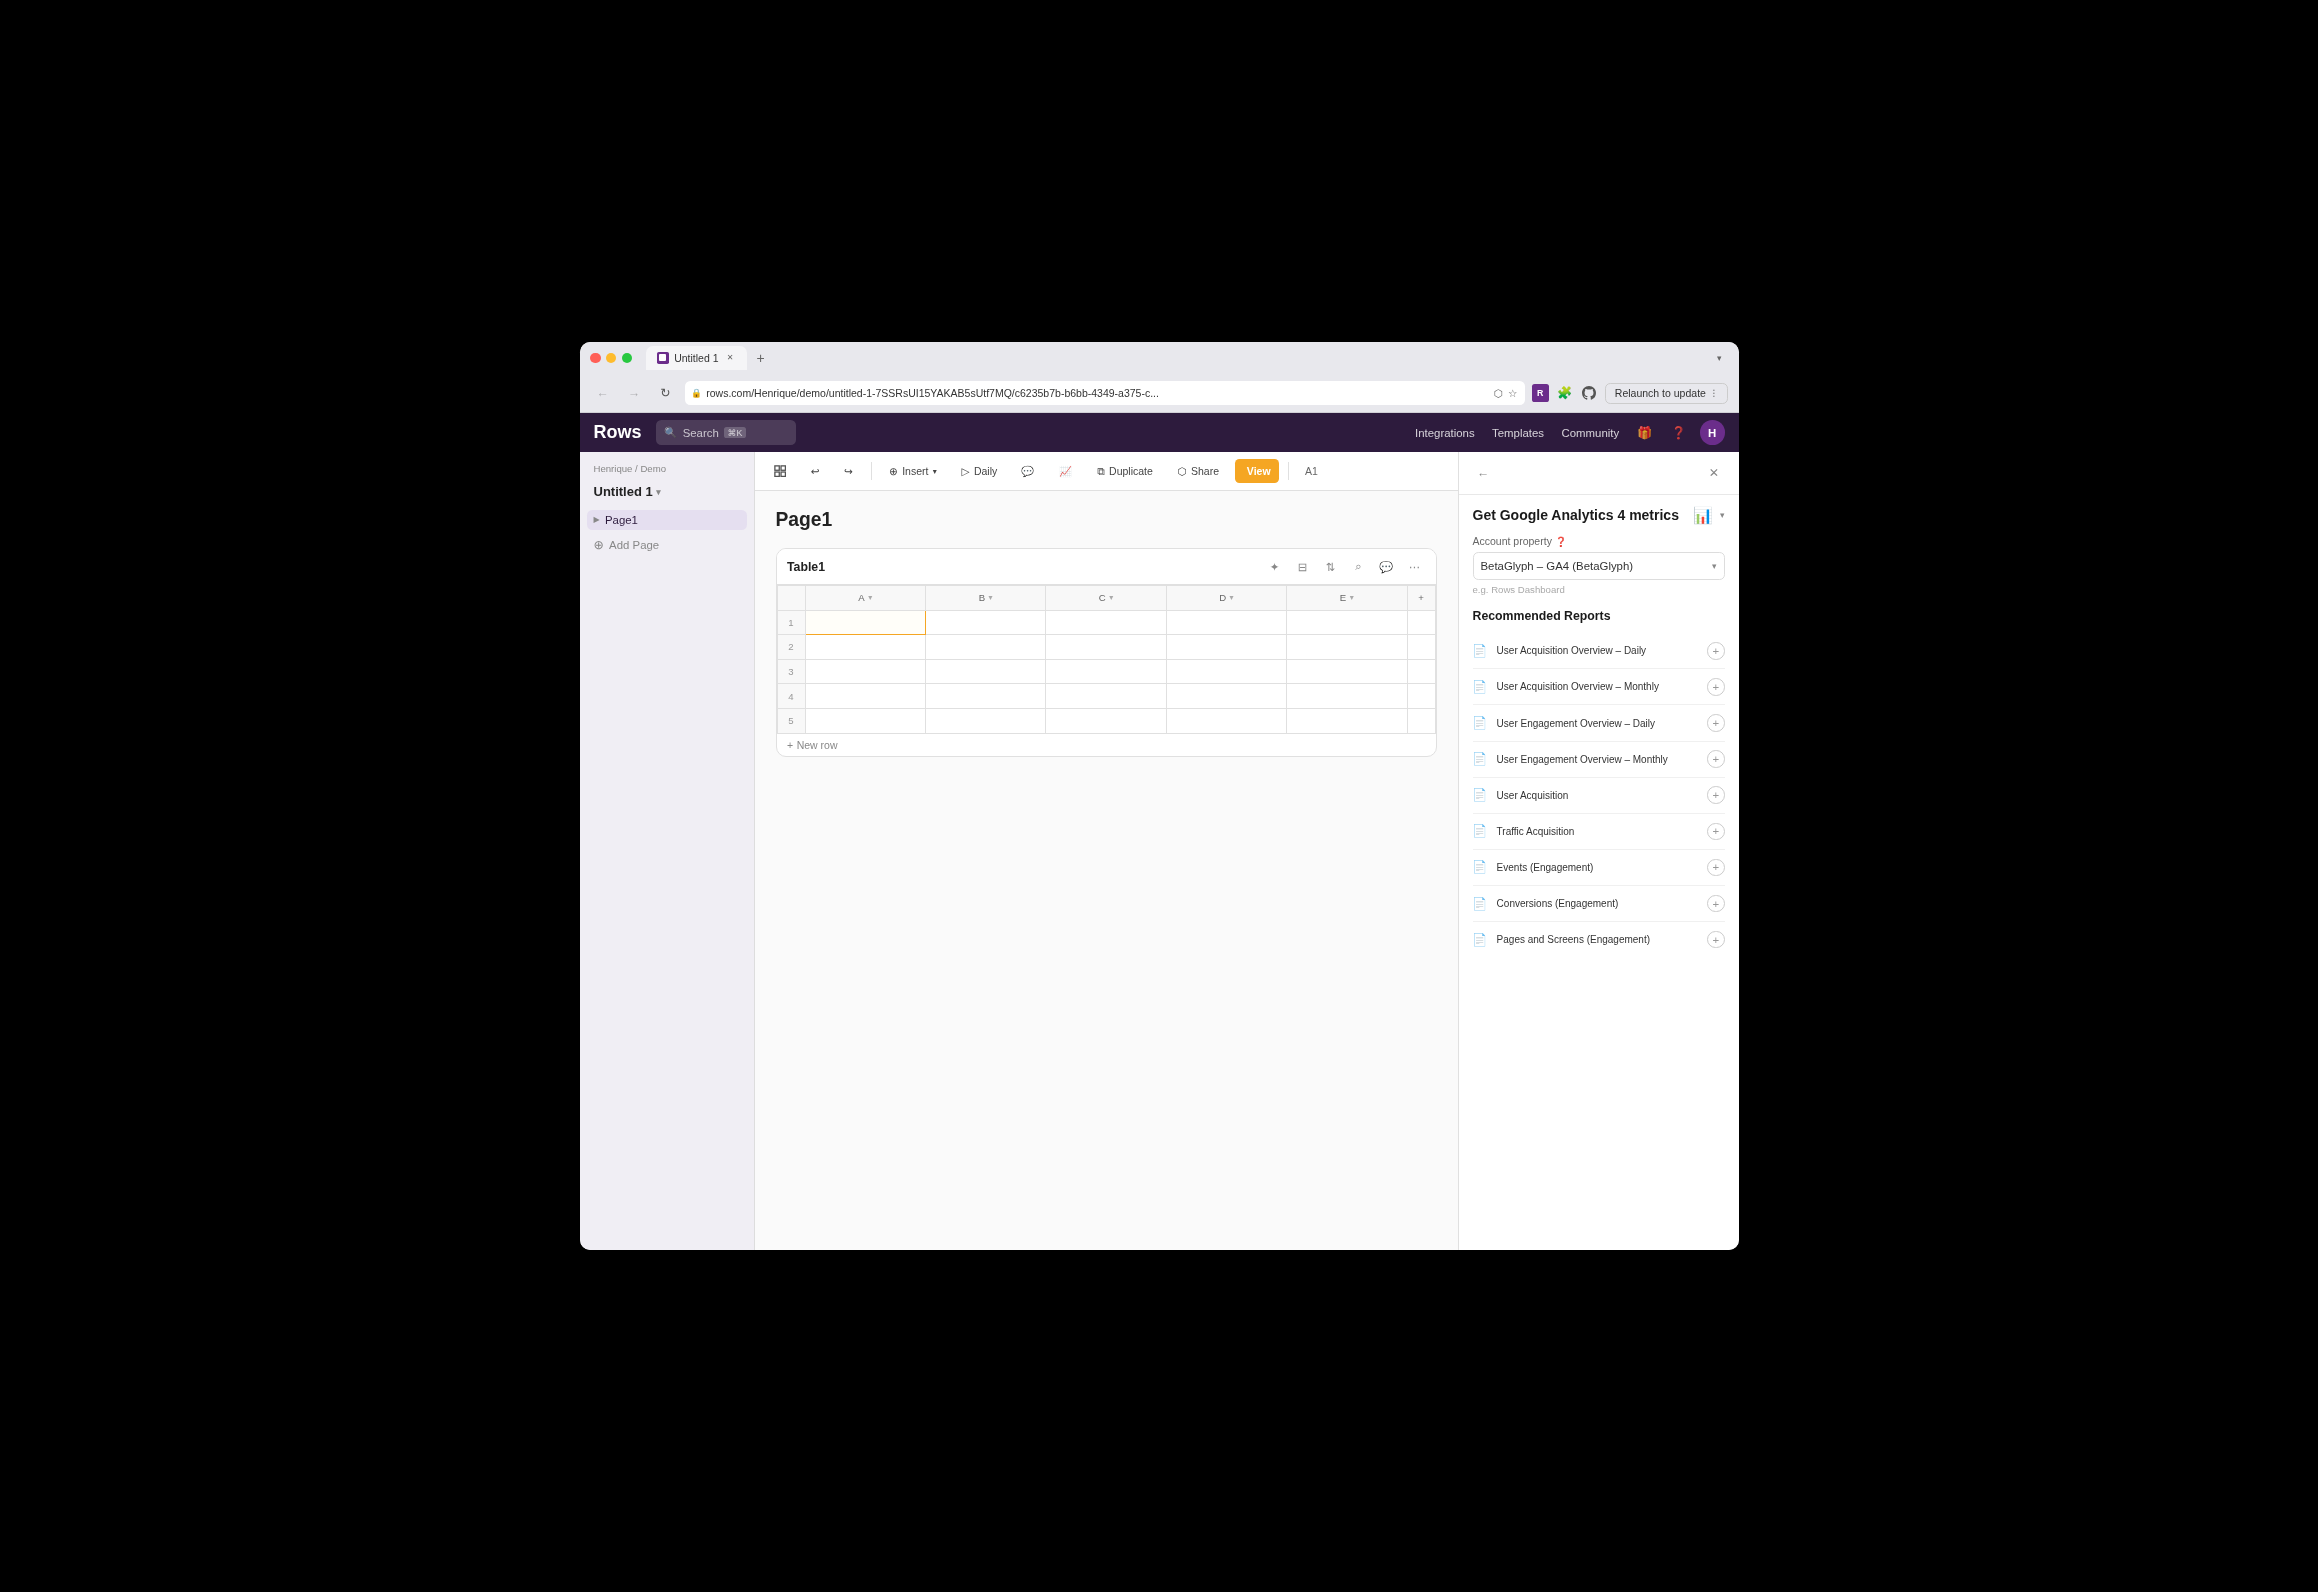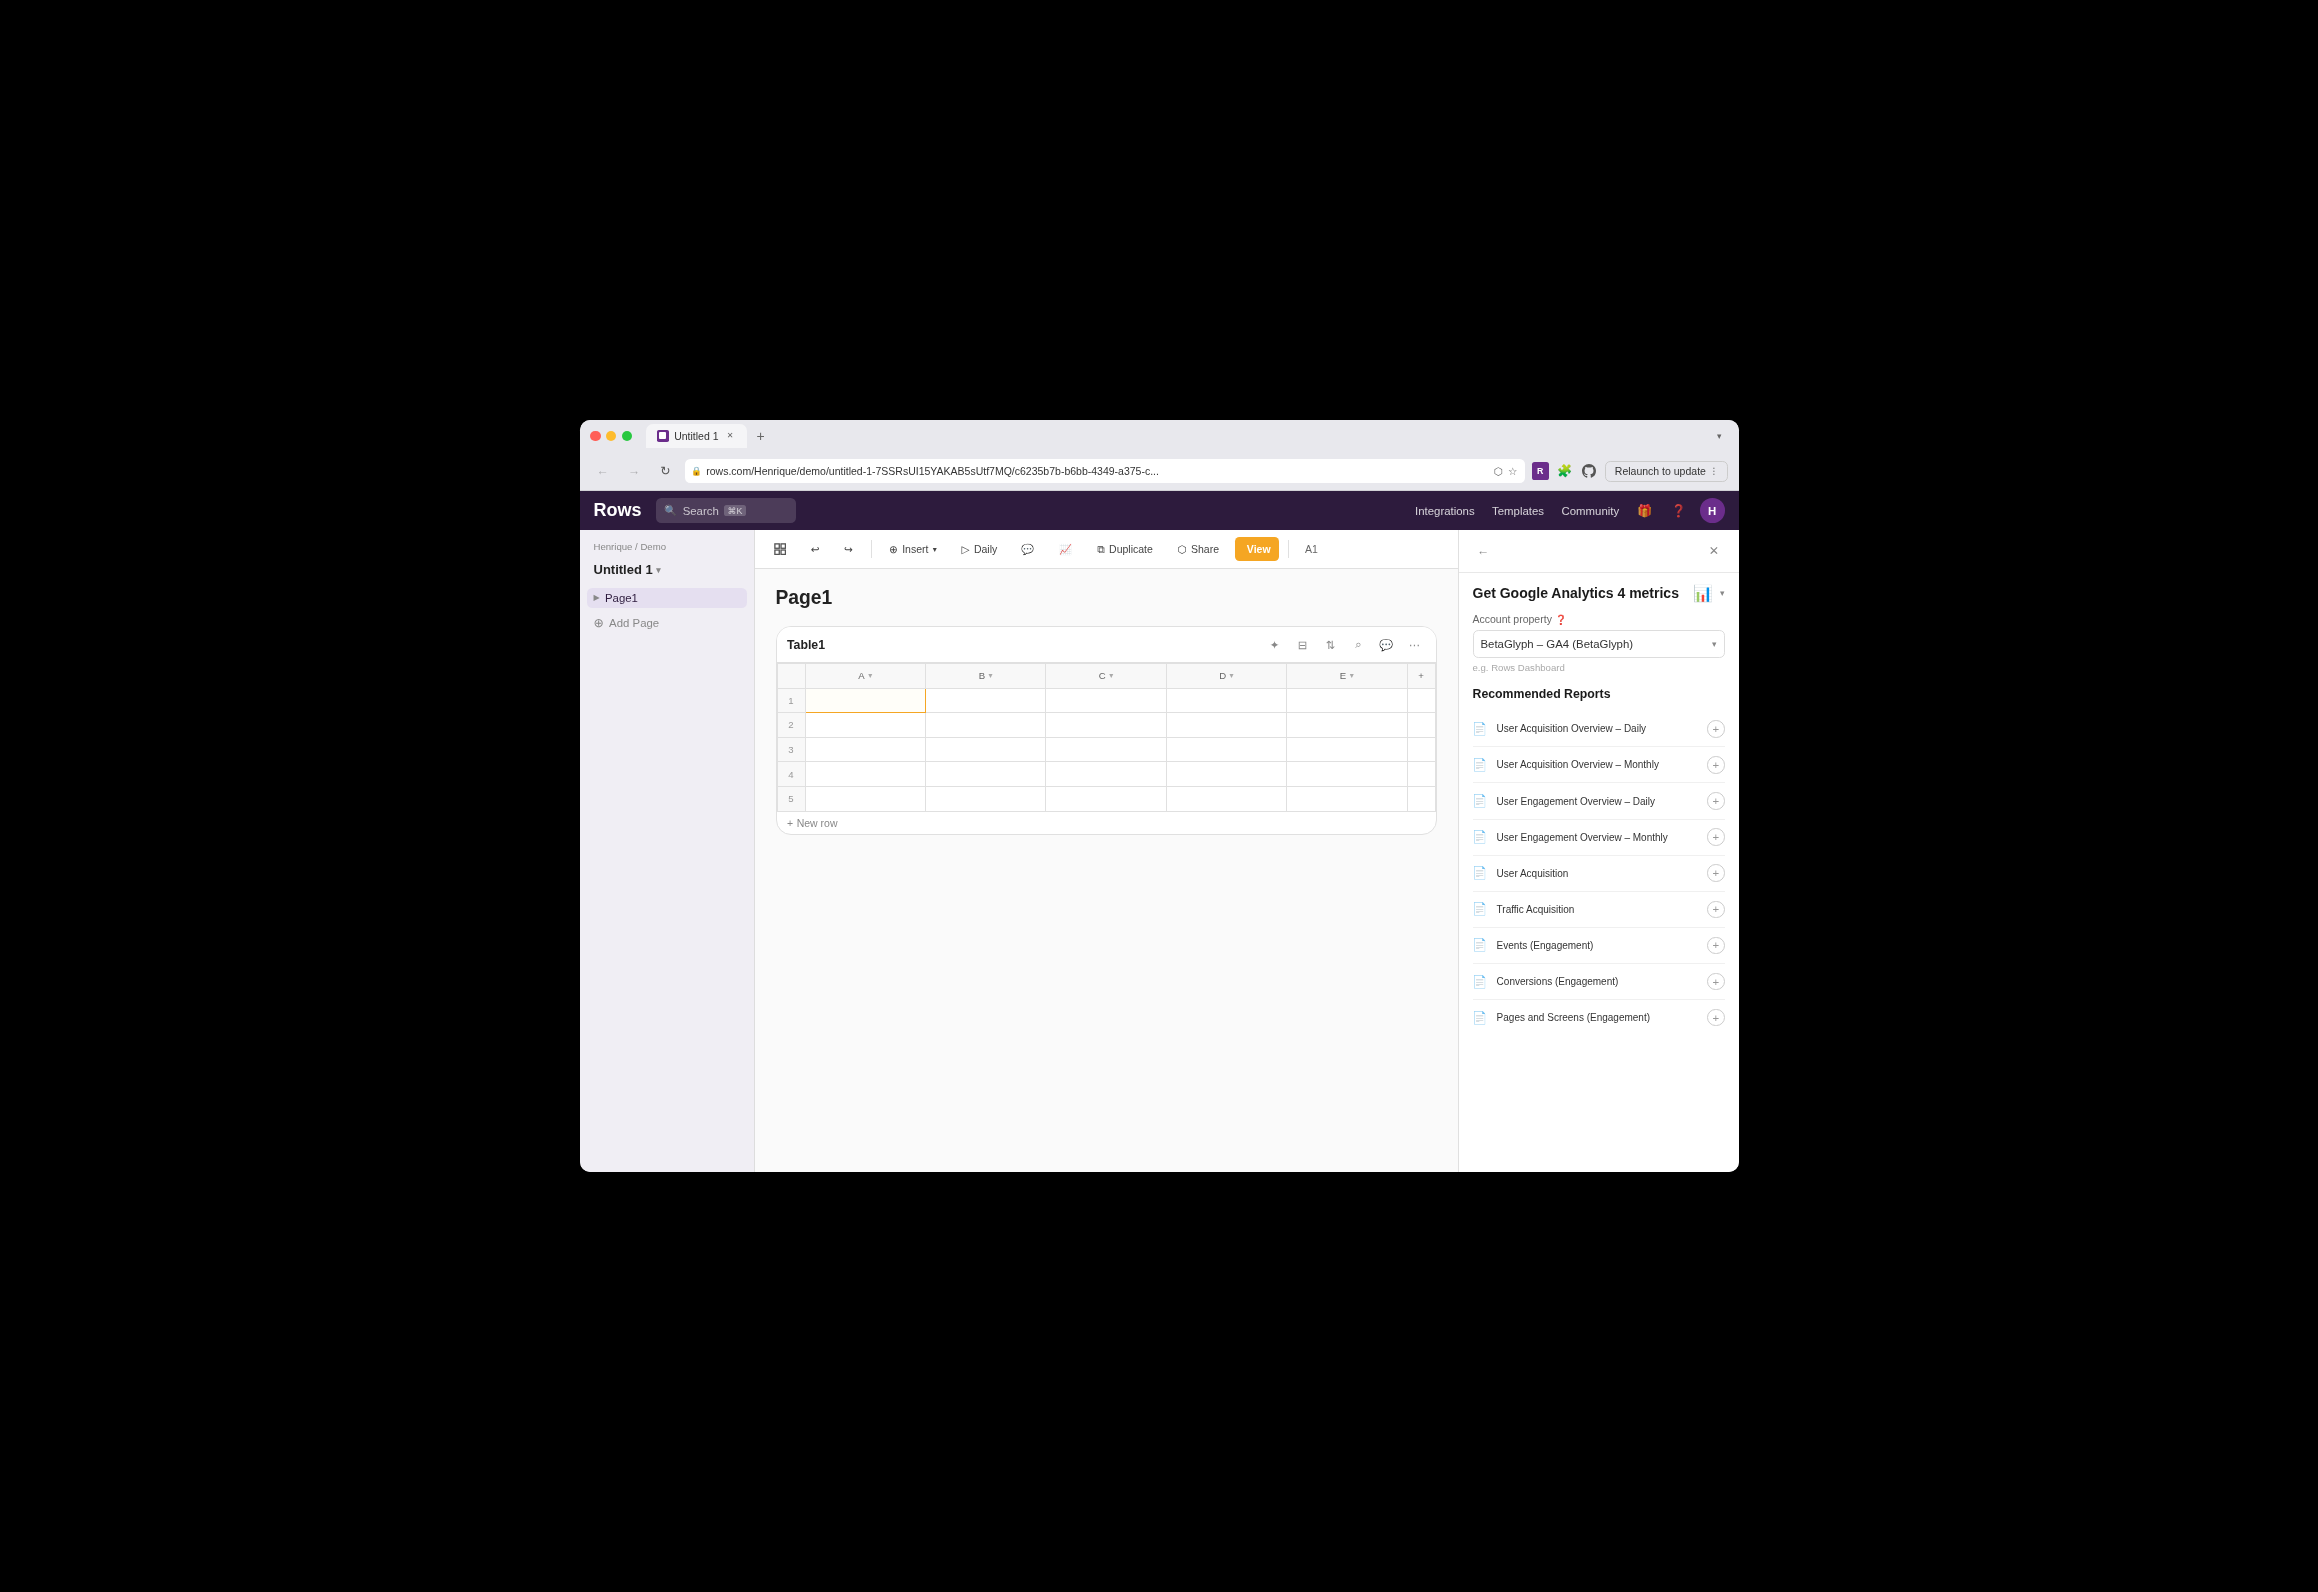--- a/index.html
+++ b/index.html
@@ -1,20 +1,20 @@
 <!DOCTYPE html>
 <html style="font-size:14px"><head>
   <meta charset="utf-8">
   <style>
     * { box-sizing: border-box; margin: 0; padding: 0; }
     body { background: #000; display: flex; justify-content: center; align-items: center; min-height: 100vh; font-family: -apple-system, BlinkMacSystemFont, 'Segoe UI', sans-serif; }
 
     .window {
       width: 1159px;
-      height: 752px;
+      height: 908px;
       background: #f5f5f7;
       border-radius: 10.5px;
       overflow: hidden;
       box-shadow: 0 17.5px 53px rgba(0,0,0,0.5);
       display: flex;
       flex-direction: column;
     }
 
     
     .titlebar {
@@ -232,21 +232,21 @@
       flex: 1;
       overflow: auto;
       padding: 17.5px 21px;
     }
     .page-title {
       font-size: 19.3px;
       font-weight: 700;
       color: #222;
       margin-bottom: 17.5px;
     }
-    .table-container { background: white; border-radius: 15px; border: 0.9px solid #e0e0e0; overflow: hidden; }
+    .table-container { background: white; border-radius: 10px; border: 0.9px solid #e0e0e0; overflow: hidden; }
     .table-header {
       display: flex;
       align-items: center;
       justify-content: space-between;
       padding: 7px 10.5px;
       border-bottom: 0.9px solid #e0e0e0;
       background: white;
     }
     .table-title { font-size: 12.3px; font-weight: 600; color: #222; }
     .table-actions { display: flex; gap: 7px; align-items: center; }

